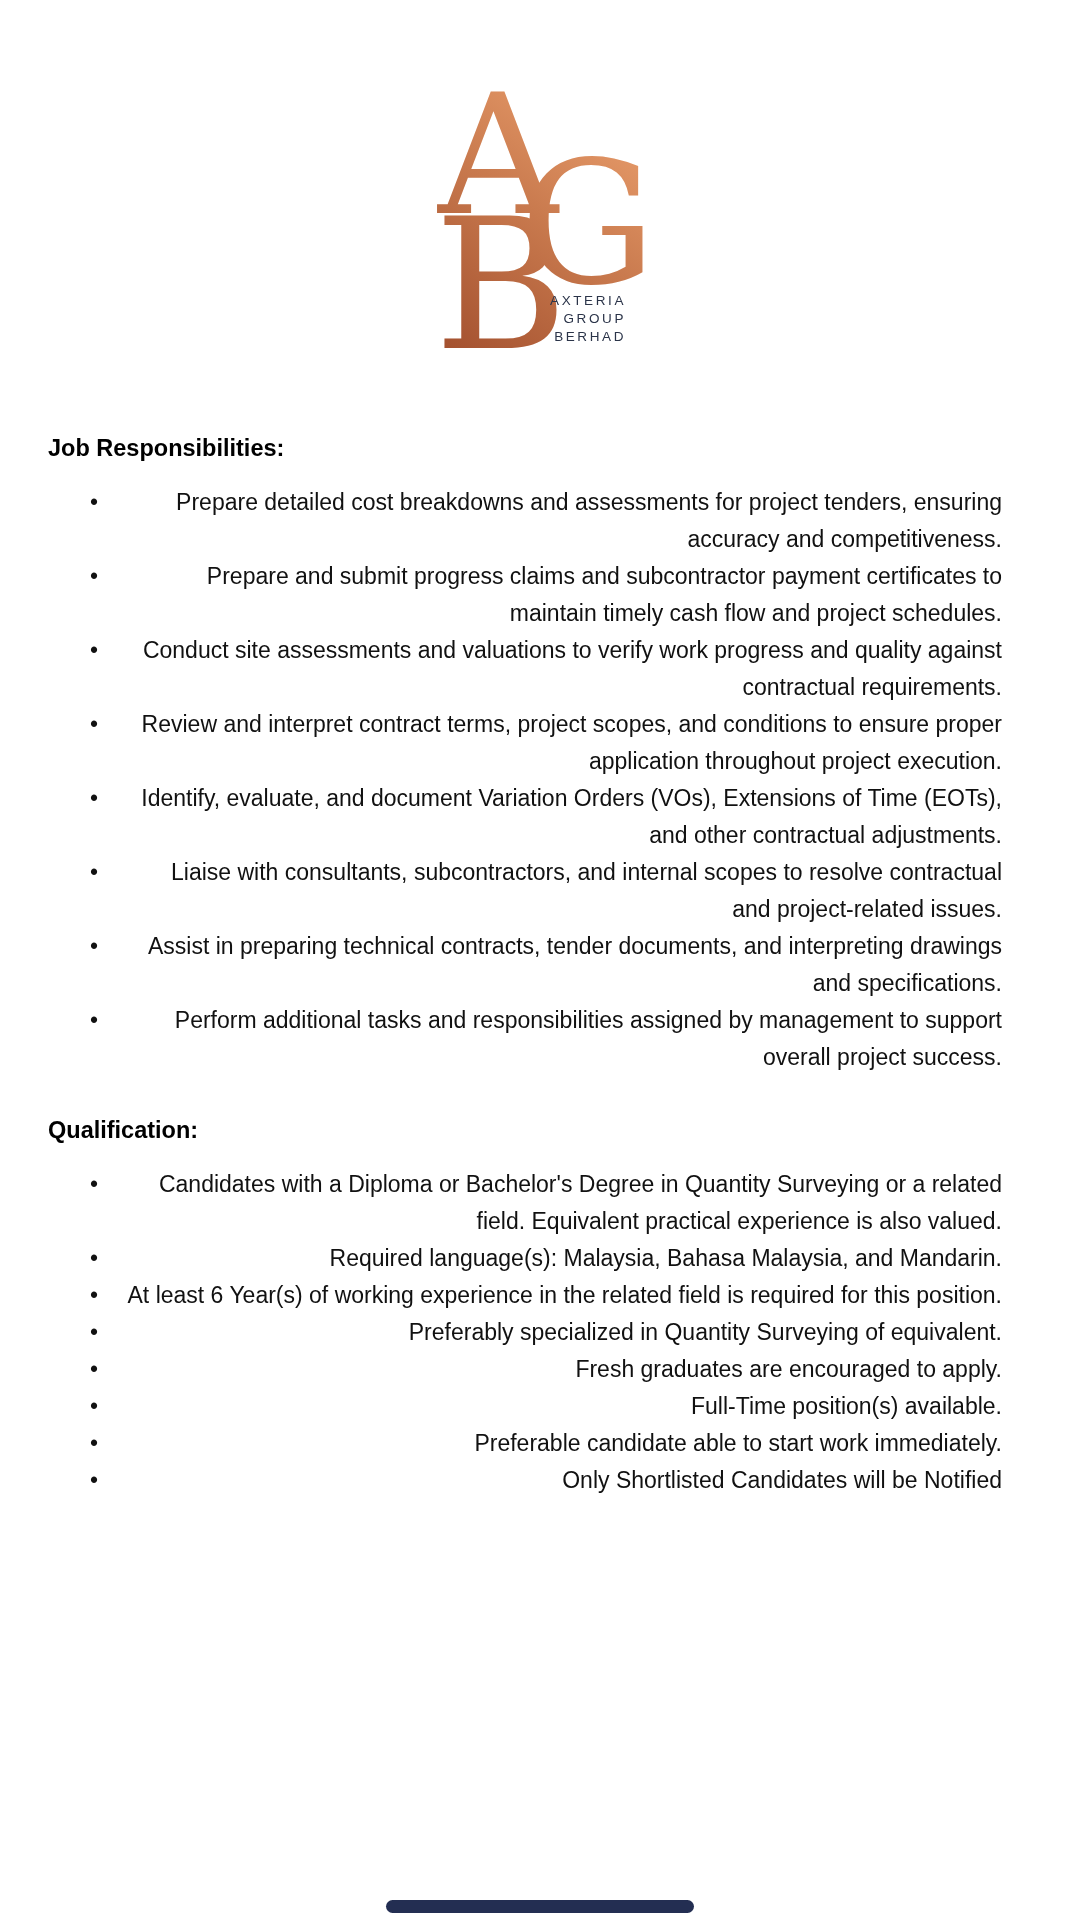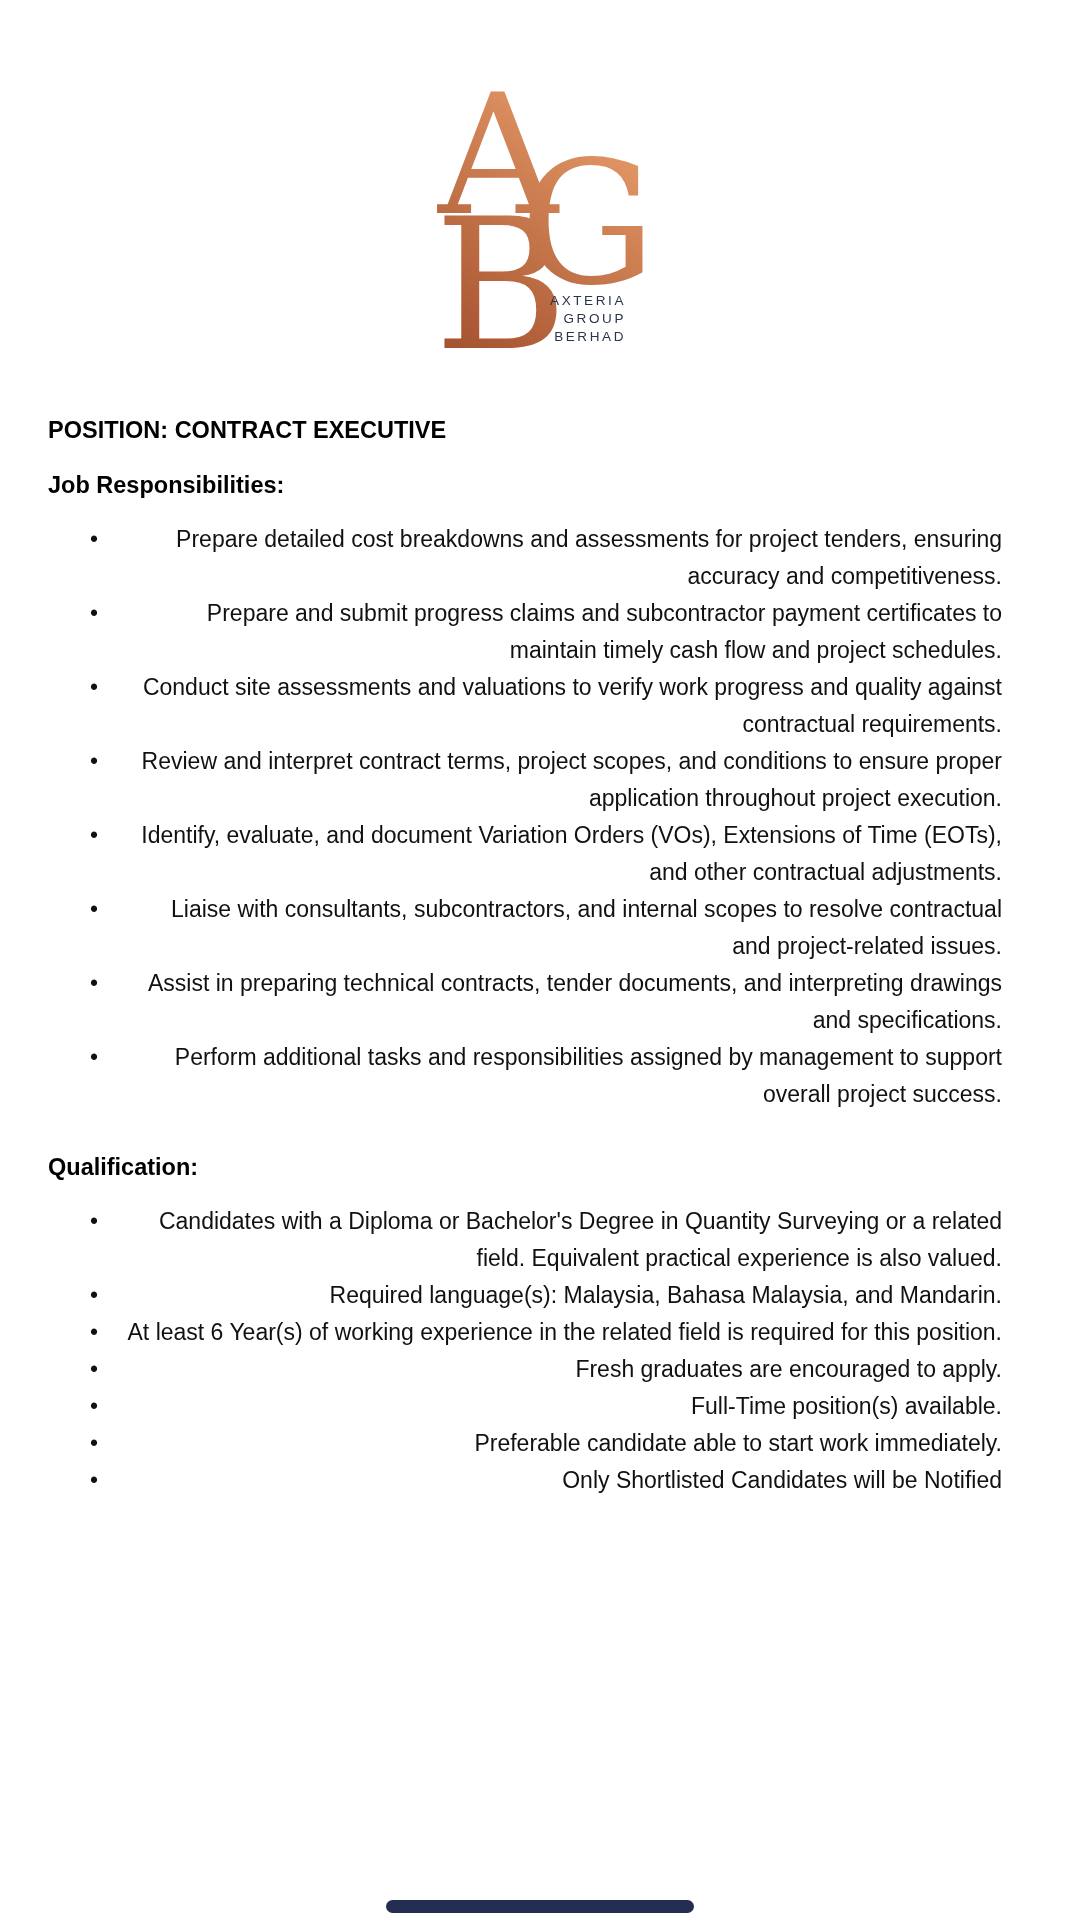--- a/index.html
+++ b/index.html
@@ -102,21 +102,20 @@
       <text class="monogram-letter" x="145" y="198" font-size="170" text-anchor="middle" fill="url(#copper)">G</text>
       <text class="monogram-letter" x="55" y="128" font-size="166" text-anchor="middle" fill="url(#copper)">A</text>
       <text class="monogram-letter" x="58" y="263" font-size="181" text-anchor="middle" fill="url(#copper)">B</text>
       <text class="company-line" x="183" y="220" text-anchor="end" fill="#2b3449">AXTERIA</text>
       <text class="company-line" x="183" y="238" text-anchor="end" fill="#2b3449">GROUP</text>
       <text class="company-line" x="183" y="256" text-anchor="end" fill="#2b3449">BERHAD</text>
     </svg>
   </div>
 
   <div class="content">
-    <h1 class="doc-title">POSITION: CONTRACT EXECUTIVE</h1>
 
     <section class="section section-first">
       <h2 class="section-heading">Job Responsibilities:</h2>
       <ul class="bullet-list">
           <li class="bullet-item">Prepare detailed cost breakdowns and assessments for project tenders, ensuring accuracy and competitiveness.</li>
           <li class="bullet-item">Prepare and submit progress claims and subcontractor payment certificates to maintain timely cash flow and project schedules.</li>
           <li class="bullet-item">Conduct site assessments and valuations to verify work progress and quality against contractual requirements.</li>
           <li class="bullet-item">Review and interpret contract terms, project scopes, and conditions to ensure proper application throughout project execution.</li>
           <li class="bullet-item">Identify, evaluate, and document Variation Orders (VOs), Extensions of Time (EOTs), and other contractual adjustments.</li>
           <li class="bullet-item">Liaise with consultants, subcontractors, and internal scopes to resolve contractual and project-related issues.</li>
@@ -124,20 +123,21 @@
           <li class="bullet-item">Perform additional tasks and responsibilities assigned by management to support overall project success.</li>
         </ul>
     </section>
 
     <section class="section">
       <h2 class="section-heading">Qualification:</h2>
       <ul class="bullet-list">
           <li class="bullet-item">Candidates with a Diploma or Bachelor's Degree in Quantity Surveying or a related field. Equivalent practical experience is also valued.</li>
           <li class="bullet-item">Required language(s): Malaysia, Bahasa Malaysia, and Mandarin.</li>
           <li class="bullet-item">At least 6 Year(s) of working experience in the related field is required for this position.</li>
+          <li class="bullet-item">Preferably specialized in Quantity Surveying of equivalent.</li>
           <li class="bullet-item">Fresh graduates are encouraged to apply.</li>
           <li class="bullet-item">Full-Time position(s) available.</li>
           <li class="bullet-item">Preferable candidate able to start work immediately.</li>
           <li class="bullet-item">Only Shortlisted Candidates will be Notified</li>
         </ul>
     </section>
   </div>
 
   <div class="home-indicator" style="background: rgb(35, 46, 82);"></div>
 

